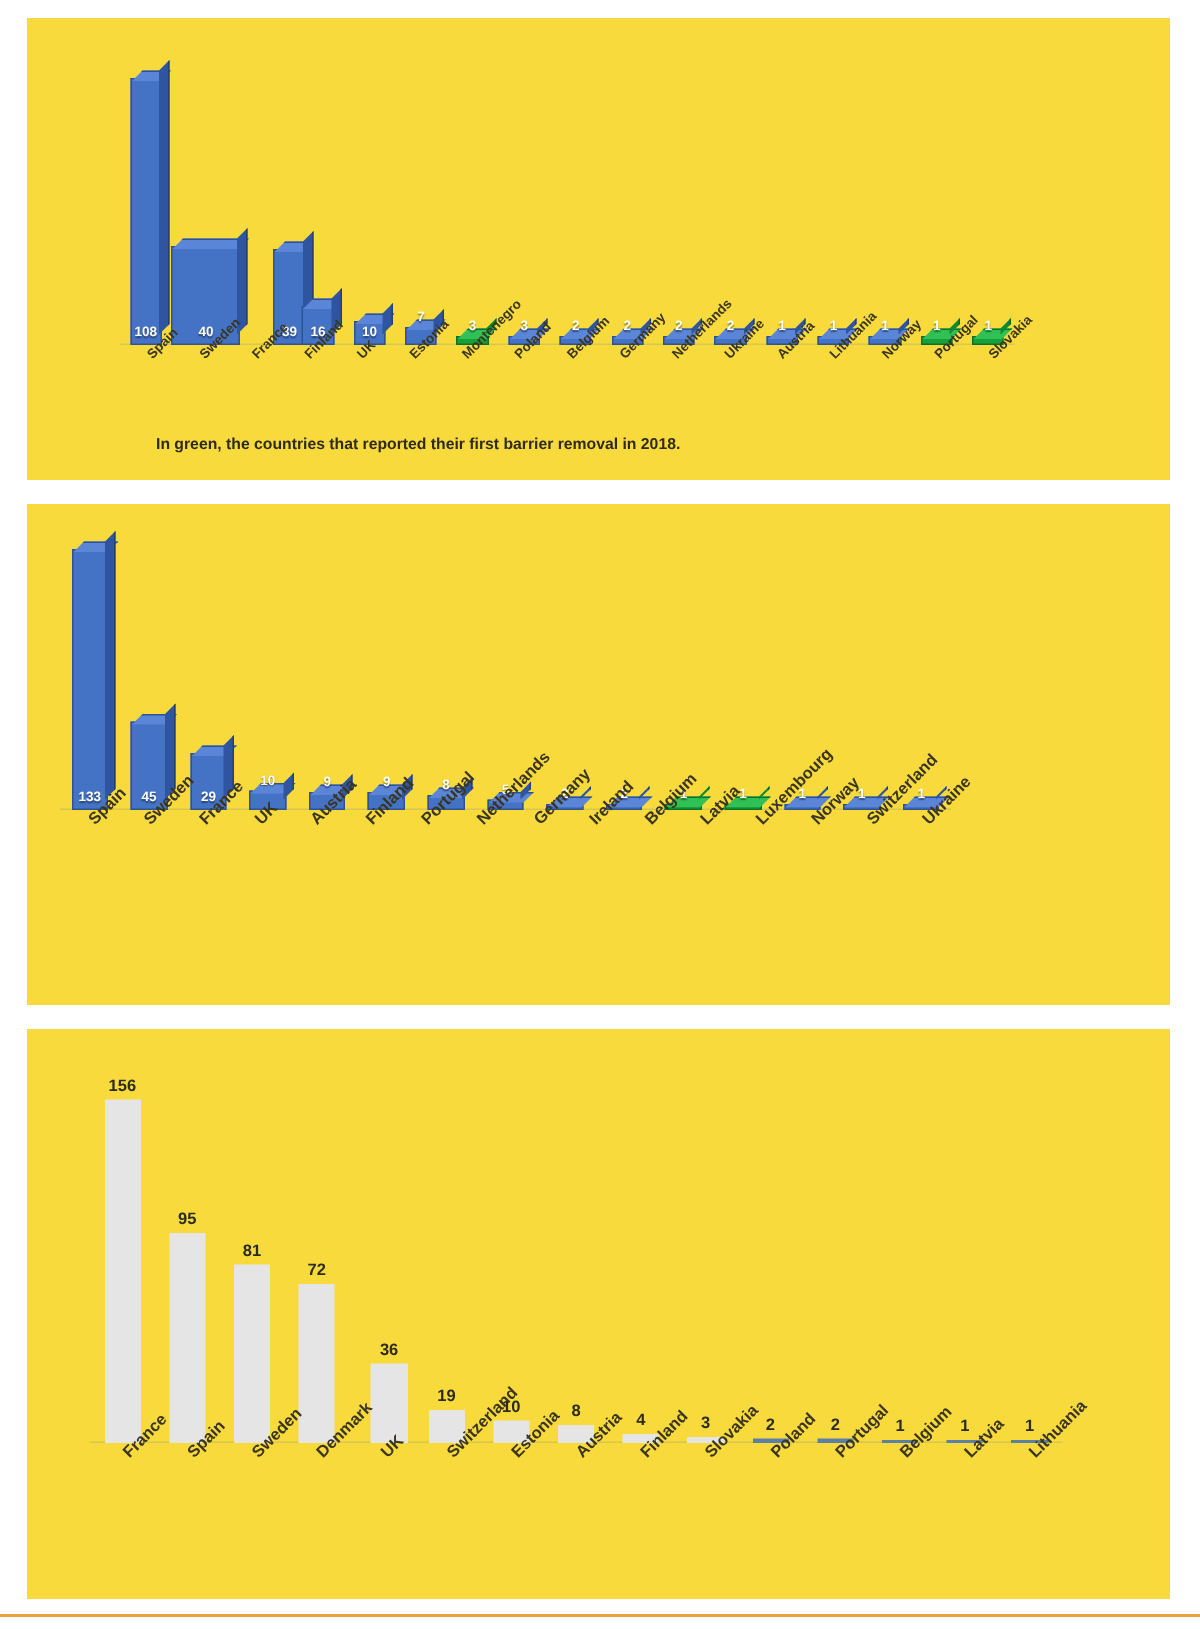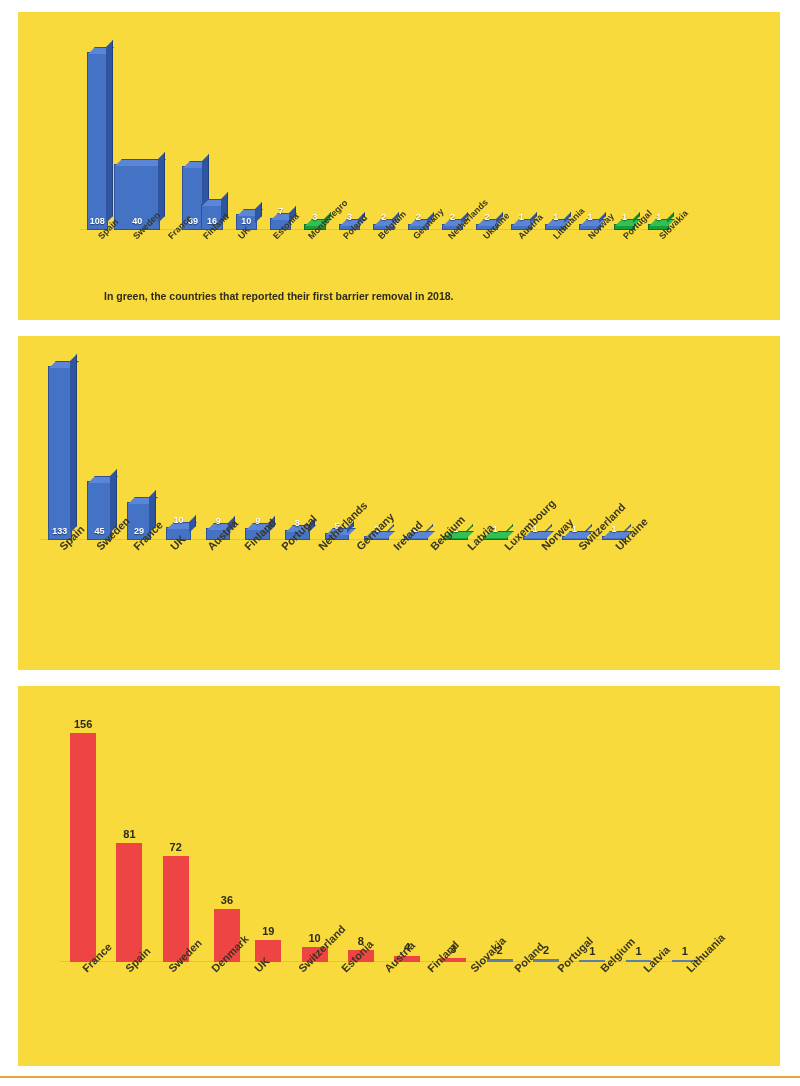--- a/index.html
+++ b/index.html
@@ -104,21 +104,21 @@
     font-size: 9px;
     line-height: 10px;
     text-shadow: 0 1px 1px rgba(0,0,0,.45);
     pointer-events: none;
   }
 
   
   .bar2d {
     position: relative;
     width: 56%;
-    background: #ef4444;
+    background: #e5e5e5;
   }
   .bar2d.thin { background: #5A7FA8; }
   .val-top {
     position: absolute;
     left: -20px; right: -20px;
     top: -15px;
     text-align: center;
     color: #2b2b1e;
     font-weight: bold;
     font-size: 11px;
@@ -475,20 +475,25 @@
   <div class="panel" id="panel-3">
     <div class="plot" id="plot-3" style="left:42px; top:26px; right:72px; height:250px;">
       <div class="axis-line"></div>
       <div class="bars" id="bars-3">
           <div class="bar-slot">
             <div class="bar2d" style="height: 91.7647%;">
               <span class="val-top">156</span>
             </div>
           </div>
           <div class="bar-slot">
+            <div class="bar2d" style="height: 55.8824%;">
+              <span class="val-top">95</span>
+            </div>
+          </div>
+          <div class="bar-slot">
             <div class="bar2d" style="height: 47.6471%;">
               <span class="val-top">81</span>
             </div>
           </div>
           <div class="bar-slot">
             <div class="bar2d" style="height: 42.3529%;">
               <span class="val-top">72</span>
             </div>
           </div>
           <div class="bar-slot">

